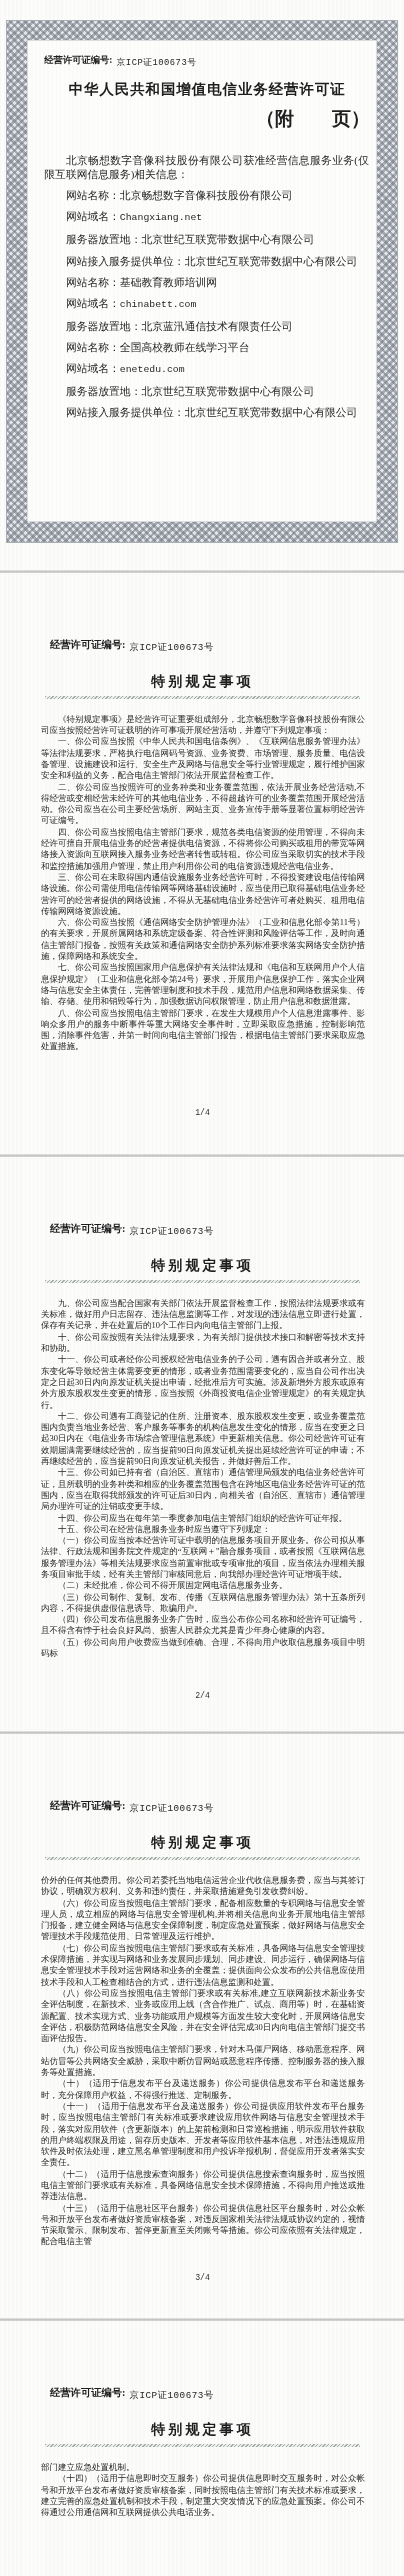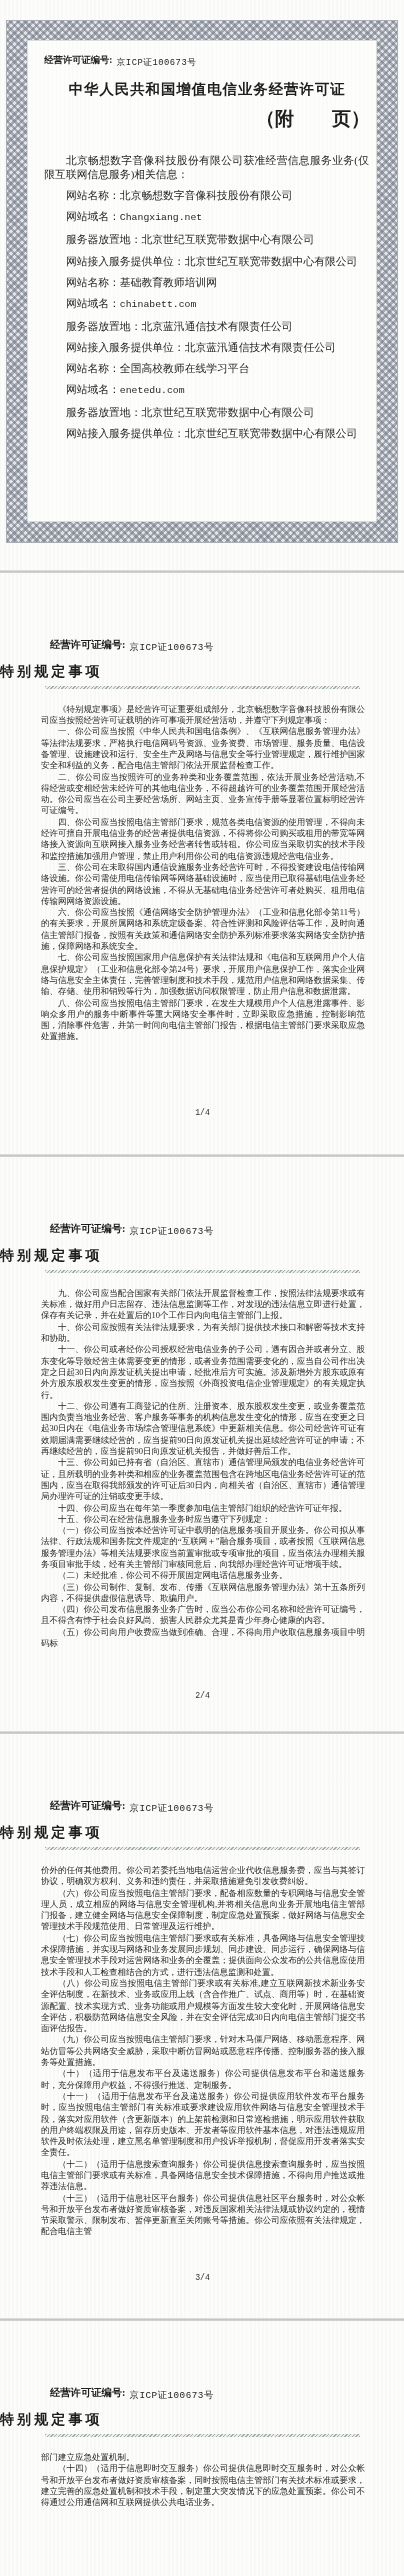--- a/index.html
+++ b/index.html
@@ -22,21 +22,21 @@
   .licnum{font-family:"Liberation Mono","DejaVu Sans Mono",monospace;font-weight:normal;
       font-size:8.8px;position:relative;top:2.1px;margin-left:4.1px;letter-spacing:0.5px;}
   .cert-title{text-align:center;font-size:14.4px;font-weight:bold;letter-spacing:1px;margin-top:13.4px;}
   .cert-sub{text-align:right;font-size:19px;font-weight:bold;margin-top:7.2px;}
   .cert-body{margin-top:20.6px;font-size:10.8px;line-height:14.4px;text-align:justify;padding-right:1px;}
   .cert-body p{margin:6.7px 0;text-indent:2em;}
   .mono{font-family:"Liberation Mono","DejaVu Sans Mono",monospace;font-size:9.8px;}
   
   .sp .sp-head{padding-left:50px;padding-top:65px;font-size:10.3px;font-weight:bold;}
   .sp .licnum{font-size:9.3px;}
-  .sp-title{font-size:14px;font-weight:bold;letter-spacing:3.1px;margin-top:11px;}
+  .sp-title{text-align:center;font-size:14px;font-weight:bold;letter-spacing:3.1px;margin-top:21px;}
   .wavy{height:3.1px;margin:4.6px auto 0 auto;width:315px;
       background:repeating-linear-gradient(-45deg,#93a096 0 1px,#e7ebe7 1px 2.6px);opacity:.85;}
   .sp-body{margin-top:15px;padding:0 40px 0 41px;font-size:8.5px;line-height:11.3px;text-align:justify;color:#242424;}
   .sp-body p{margin:0;text-indent:2em;}
   .sp-body p.no-indent{text-indent:0;}
   .pageno{position:absolute;left:0;right:0;text-align:center;font-size:8.2px;
       font-family:"Liberation Mono","DejaVu Sans Mono",monospace;color:#333;}
   .p2{height:581px;} .p2 .pageno{bottom:37px;}
   .p3{height:574px;} .p3 .pageno{bottom:31px;}
   .p4{height:584px;} .p4 .pageno{bottom:36px;}
@@ -55,21 +55,20 @@
       <div class="cert-sub">（附　　页）</div>
       <div class="cert-body">
         <p>北京畅想数字音像科技股份有限公司获准经营信息服务业务(仅限互联网信息服务)相关信息：</p>
         <p><span>网站名称：</span><span>北京畅想数字音像科技股份有限公司</span></p>
         <p><span>网站域名：</span><span class="mono">Changxiang.net</span></p>
         <p><span>服务器放置地：</span><span>北京世纪互联宽带数据中心有限公司</span></p>
         <p><span>网站接入服务提供单位：</span><span>北京世纪互联宽带数据中心有限公司</span></p>
         <p><span>网站名称：</span><span>基础教育教师培训网</span></p>
         <p><span>网站域名：</span><span class="mono">chinabett.com</span></p>
         <p><span>服务器放置地：</span><span>北京蓝汛通信技术有限责任公司</span></p>
-        <p><span>网站接入服务提供单位：</span><span>北京蓝汛通信技术有限责任公司</span></p>
         <p><span>网站名称：</span><span>全国高校教师在线学习平台</span></p>
         <p><span>网站域名：</span><span class="mono">enetedu.com</span></p>
         <p><span>服务器放置地：</span><span>北京世纪互联宽带数据中心有限公司</span></p>
         <p><span>网站接入服务提供单位：</span><span>北京世纪互联宽带数据中心有限公司</span></p>
       </div>
     </div>
   </div>
 </div>
 
 <div class="separator"></div>

